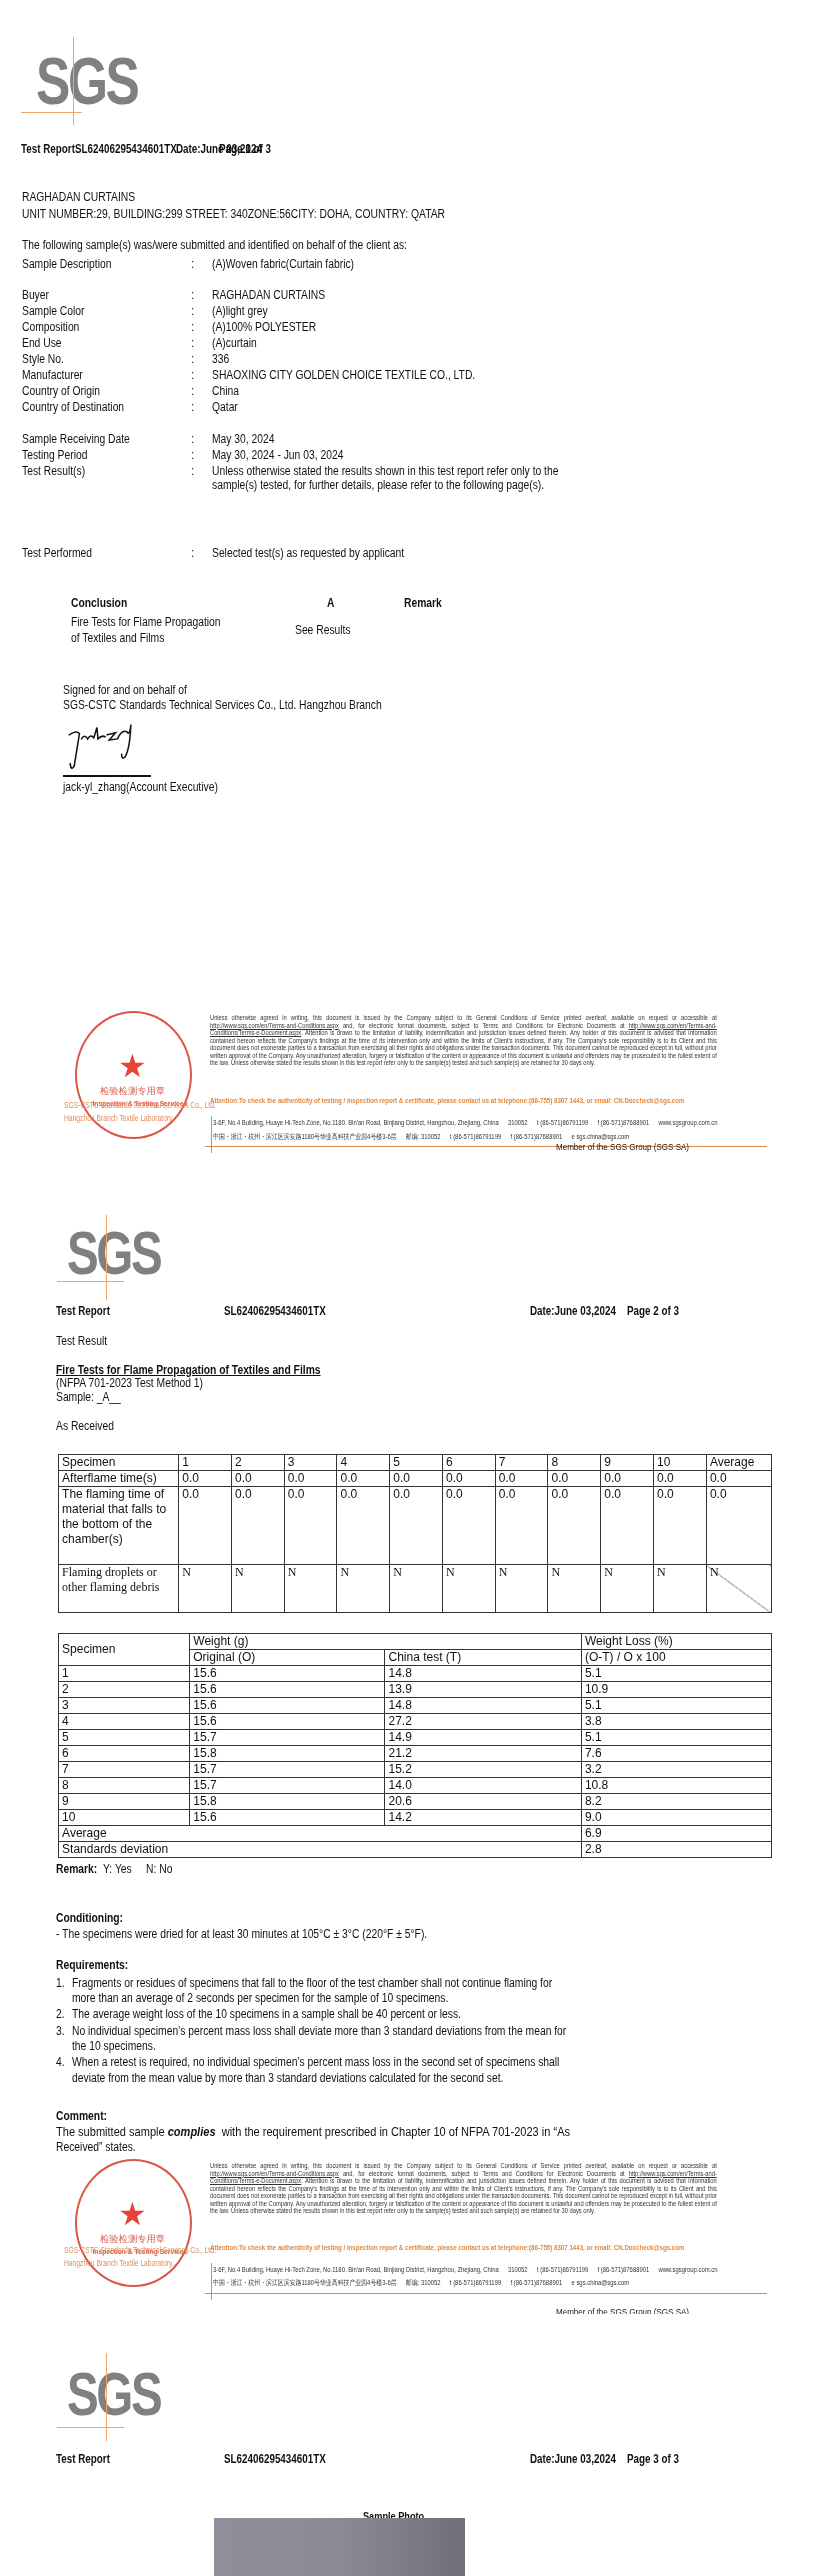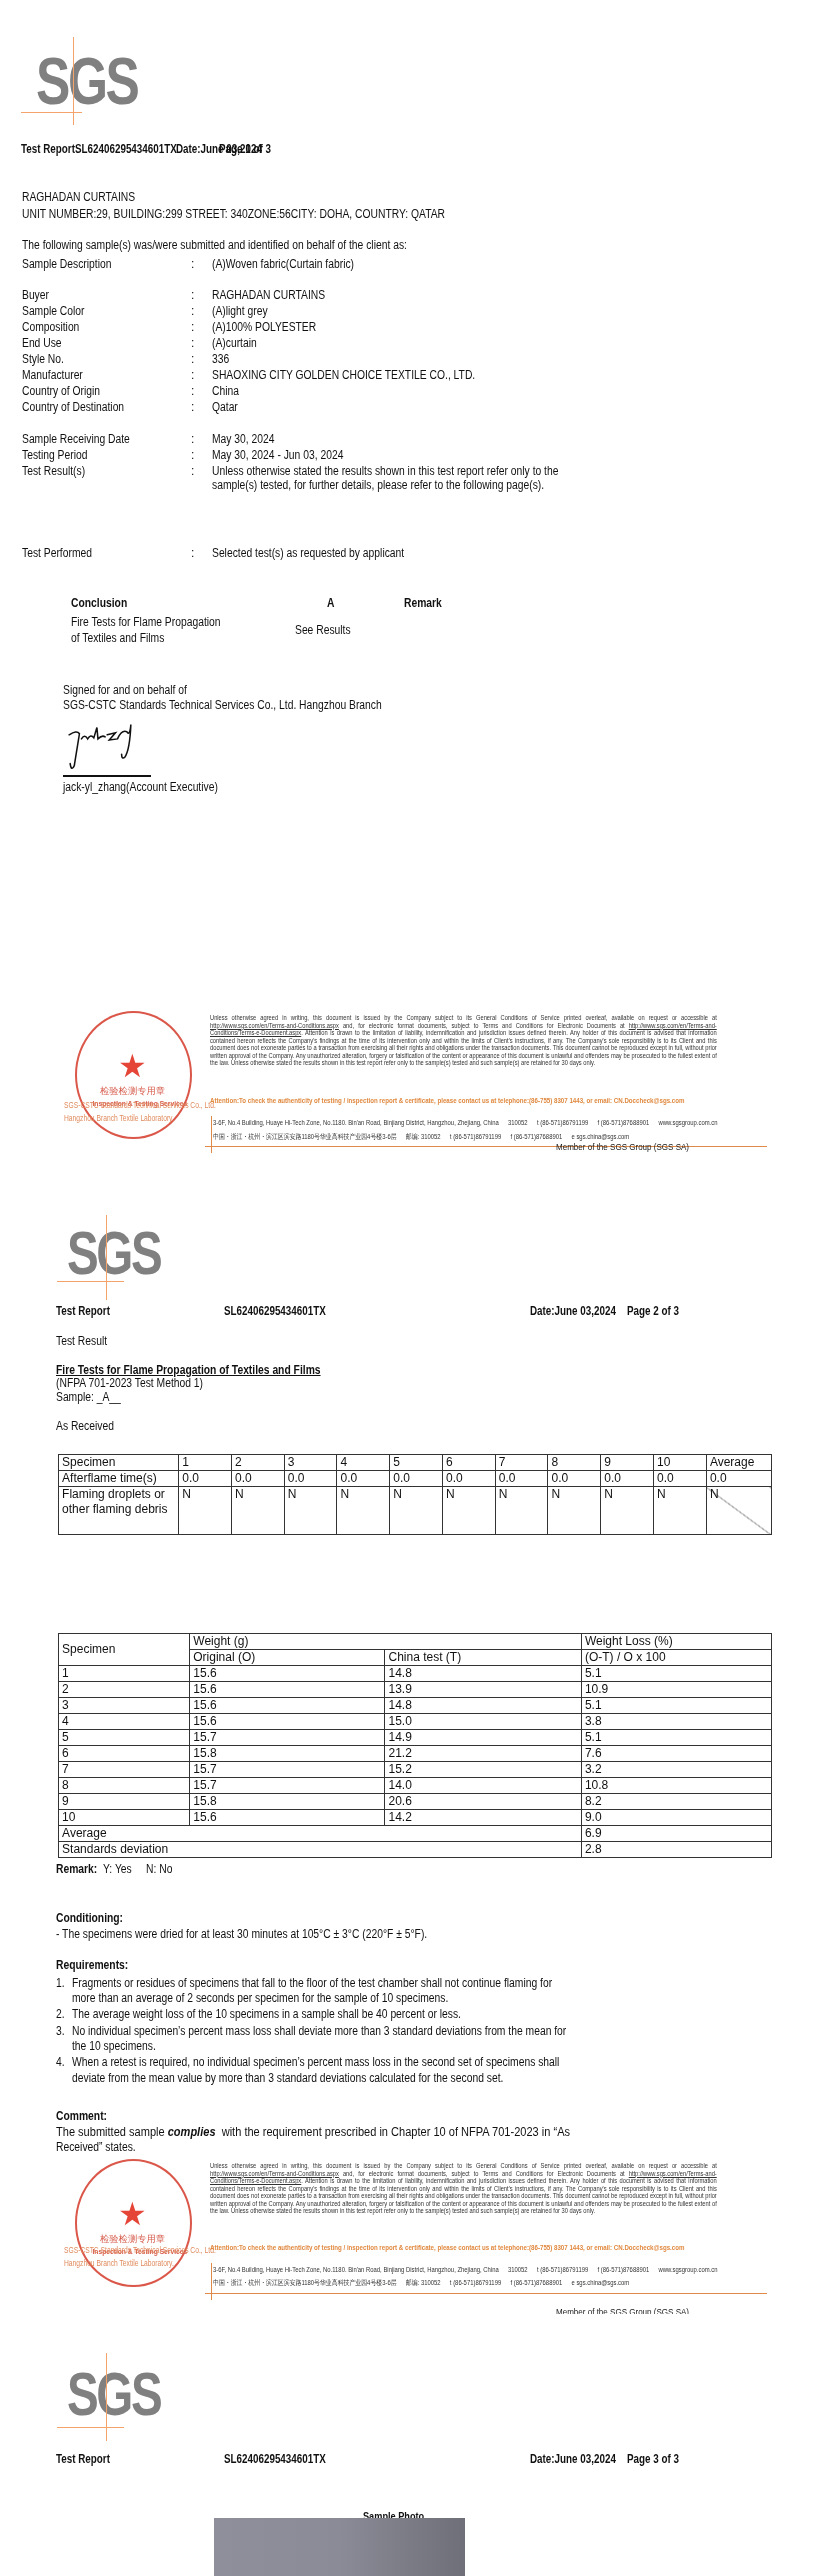--- a/index.html
+++ b/index.html
@@ -223,21 +223,35 @@
           <td>0.0</td>
           <td>0.0</td>
           <td>0.0</td>
           <td>0.0</td>
           <td>0.0</td>
           <td>0.0</td>
           <td>0.0</td>
           <td>0.0</td>
           <td>0.0</td>
     </tr>
-    <tr style="height:48px;">
+    <tr style="height:78px;">
+      <td class="c">The flaming time of material that falls to the bottom of the chamber(s)</td>
+      <td>0.0</td>
+          <td>0.0</td>
+          <td>0.0</td>
+          <td>0.0</td>
+          <td>0.0</td>
+          <td>0.0</td>
+          <td>0.0</td>
+          <td>0.0</td>
+          <td>0.0</td>
+          <td>0.0</td>
+          <td>0.0</td>
+    </tr>
+    <tr style="height:48px;font-family:Liberation Serif, serif;">
       <td class="c">Flaming droplets or other flaming debris</td>
       <td>N</td>
           <td>N</td>
           <td>N</td>
           <td>N</td>
           <td>N</td>
           <td>N</td>
           <td>N</td>
           <td>N</td>
           <td>N</td>
@@ -273,21 +287,21 @@
         </tr>
     <tr>
           <td class="c">3</td>
           <td>15.6</td>
           <td>14.8</td>
           <td>5.1</td>
         </tr>
     <tr>
           <td class="c">4</td>
           <td>15.6</td>
-          <td>15.0</td>
+          <td>27.2</td>
           <td>3.8</td>
         </tr>
     <tr>
           <td class="c">5</td>
           <td>15.7</td>
           <td>14.9</td>
           <td>5.1</td>
         </tr>
     <tr>
           <td class="c">6</td>

